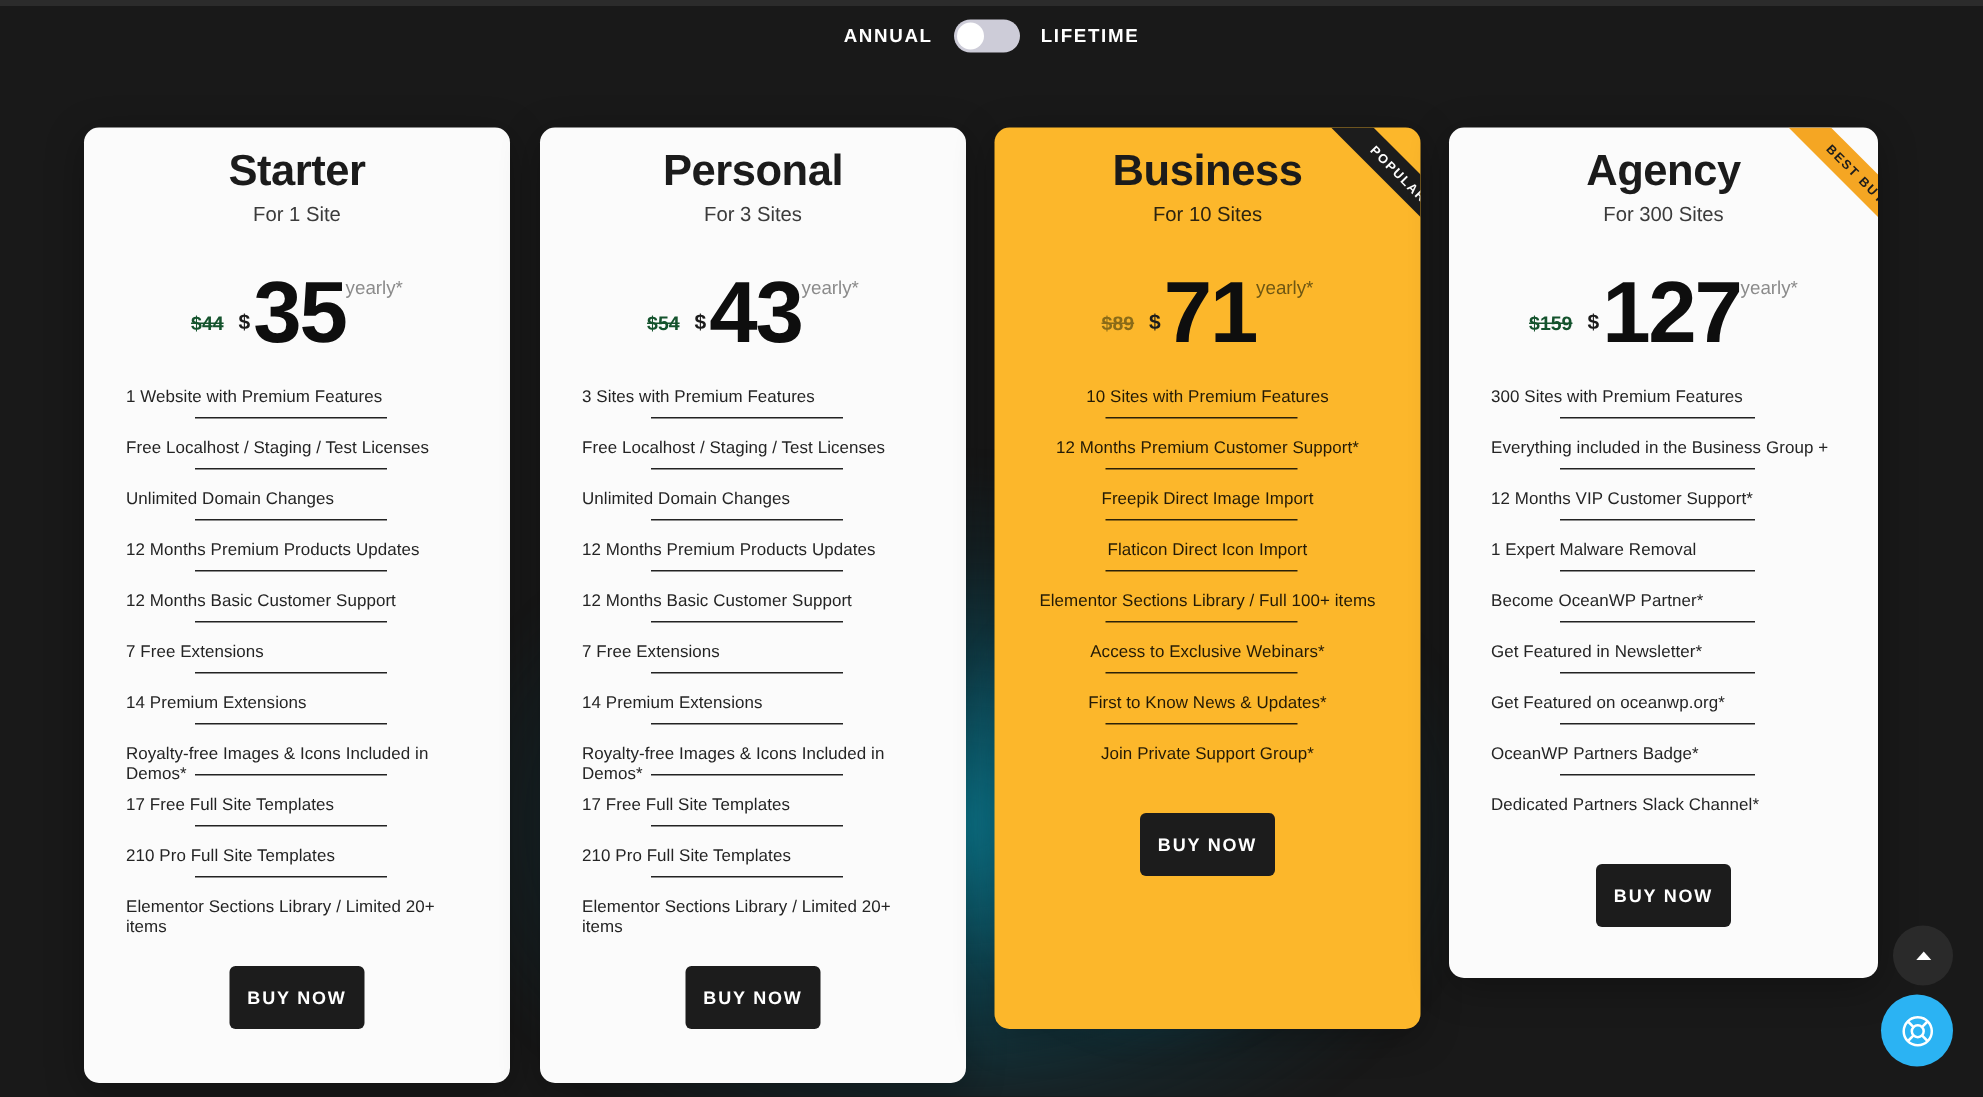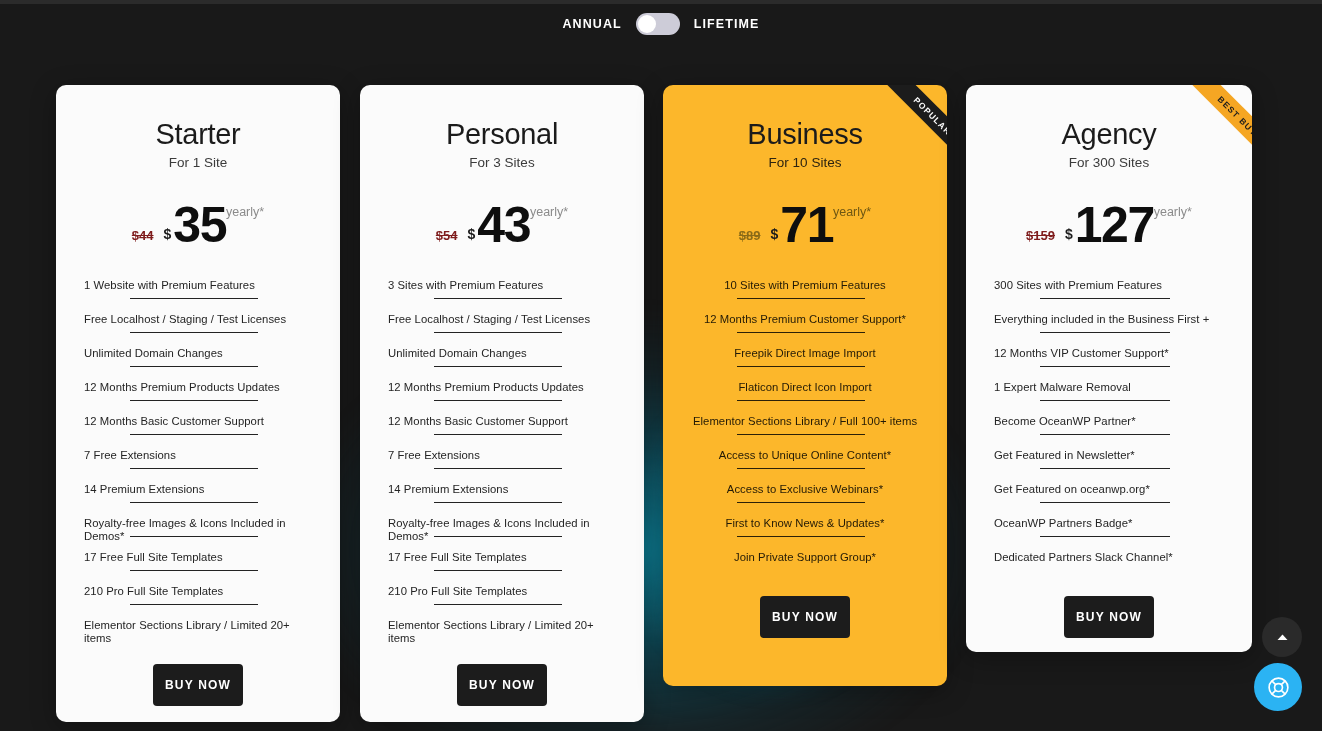--- a/index.html
+++ b/index.html
@@ -81,62 +81,62 @@
   .card.featured { background: #fcb72b; }
 
   .card-1 { left: 56px;  top: 85px;  width: 284px; height: 637px; }
   .card-2 { left: 360px; top: 85px;  width: 284px; height: 637px; }
   .card-3 { left: 663px; top: 85px;  width: 284px; height: 601px; }
   .card-4 { left: 966px; top: 85px;  width: 286px; height: 567px; }
 
   .plan-name {
     text-align: center;
     font-size: 29px;
-    font-weight: 400;
+    font-weight: 700;
     color: #1b1b1b;
     letter-spacing: -0.3px;
-    margin-top: 34px;
+    margin-top: 14px;
     line-height: 1.08;
   }
   .plan-sub {
     text-align: center;
     font-size: 13.5px;
     color: #3b3b3b;
     margin-top: 5px;
     font-weight: 400;
   }
   .featured .plan-sub { color: #2d2410; }
 
   .price-row {
     display: flex;
     align-items: flex-start;
     justify-content: center;
     margin-top: 32px;
     height: 52px;
   }
   .price-old {
     font-size: 13px;
-    color: #7f1d1d;
+    color: #14532d;
     text-decoration: line-through;
     font-weight: 700;
     align-self: flex-end;
     margin-bottom: 11px;
     margin-right: 10px;
   }
   .featured .price-old { color: #8a6b18; }
   .price-cur {
     font-size: 14px;
     color: #1b1b1b;
     font-weight: 700;
     align-self: flex-end;
     margin-bottom: 12px;
     margin-right: 2px;
   }
   .price-main {
-    font-size: 50px;
+    font-size: 58px;
     font-weight: 700;
     color: #0e0e0e;
     line-height: 0.92;
     letter-spacing: -1.5px;
   }
   .price-period {
     font-size: 12.5px;
     color: #8b8b8b;
     margin-top: 3px;
     font-weight: 400;
@@ -306,21 +306,20 @@
         <span class="price-cur">$</span>
         <span class="price-main">71</span>
         <span class="price-period">yearly*</span>
       </div>
       <ul class="features">
         <li class="feature">10 Sites with Premium Features</li>
         <li class="feature">12 Months Premium Customer Support*</li>
         <li class="feature">Freepik Direct Image Import</li>
         <li class="feature">Flaticon Direct Icon Import</li>
         <li class="feature">Elementor Sections Library / Full 100+ items</li>
-        <li class="feature">Access to Unique Online Content*</li>
         <li class="feature">Access to Exclusive Webinars*</li>
         <li class="feature">First to Know News &amp; Updates*</li>
         <li class="feature">Join Private Support Group*</li>
       </ul>
       <div class="buy-wrap">
         <button class="buy-btn">BUY NOW</button>
       </div>
     </div>
     <div class="card card-4">
       <div class="ribbon ribbon-bestbuy">
@@ -329,21 +328,21 @@
       <div class="plan-name">Agency</div>
       <div class="plan-sub">For 300 Sites</div>
       <div class="price-row">
         <span class="price-old">$159</span>
         <span class="price-cur">$</span>
         <span class="price-main">127</span>
         <span class="price-period">yearly*</span>
       </div>
       <ul class="features">
         <li class="feature">300 Sites with Premium Features</li>
-        <li class="feature">Everything included in the Business First +</li>
+        <li class="feature">Everything included in the Business Group +</li>
         <li class="feature">12 Months VIP Customer Support*</li>
         <li class="feature">1 Expert Malware Removal</li>
         <li class="feature">Become OceanWP Partner*</li>
         <li class="feature">Get Featured in Newsletter*</li>
         <li class="feature">Get Featured on oceanwp.org*</li>
         <li class="feature">OceanWP Partners Badge*</li>
         <li class="feature">Dedicated Partners Slack Channel*</li>
       </ul>
       <div class="buy-wrap">
         <button class="buy-btn">BUY NOW</button>

